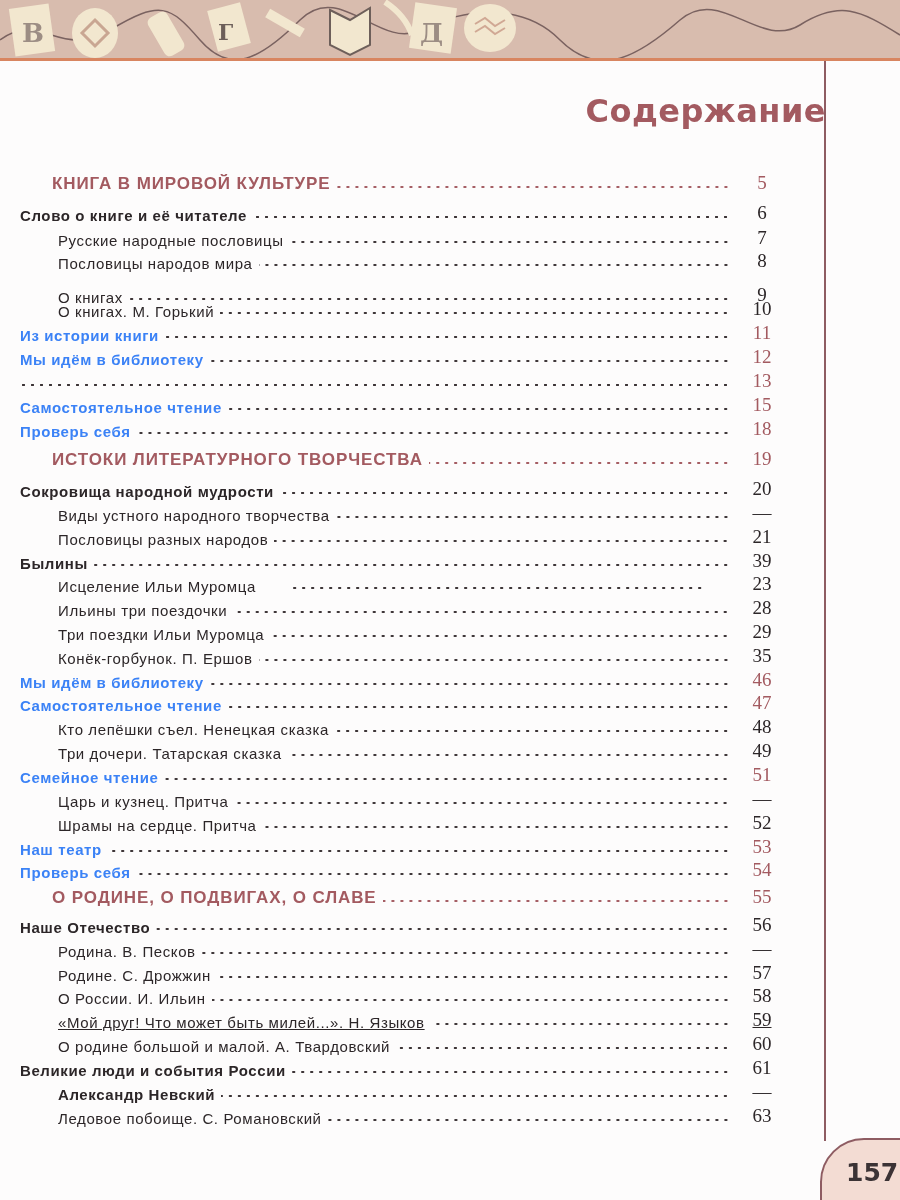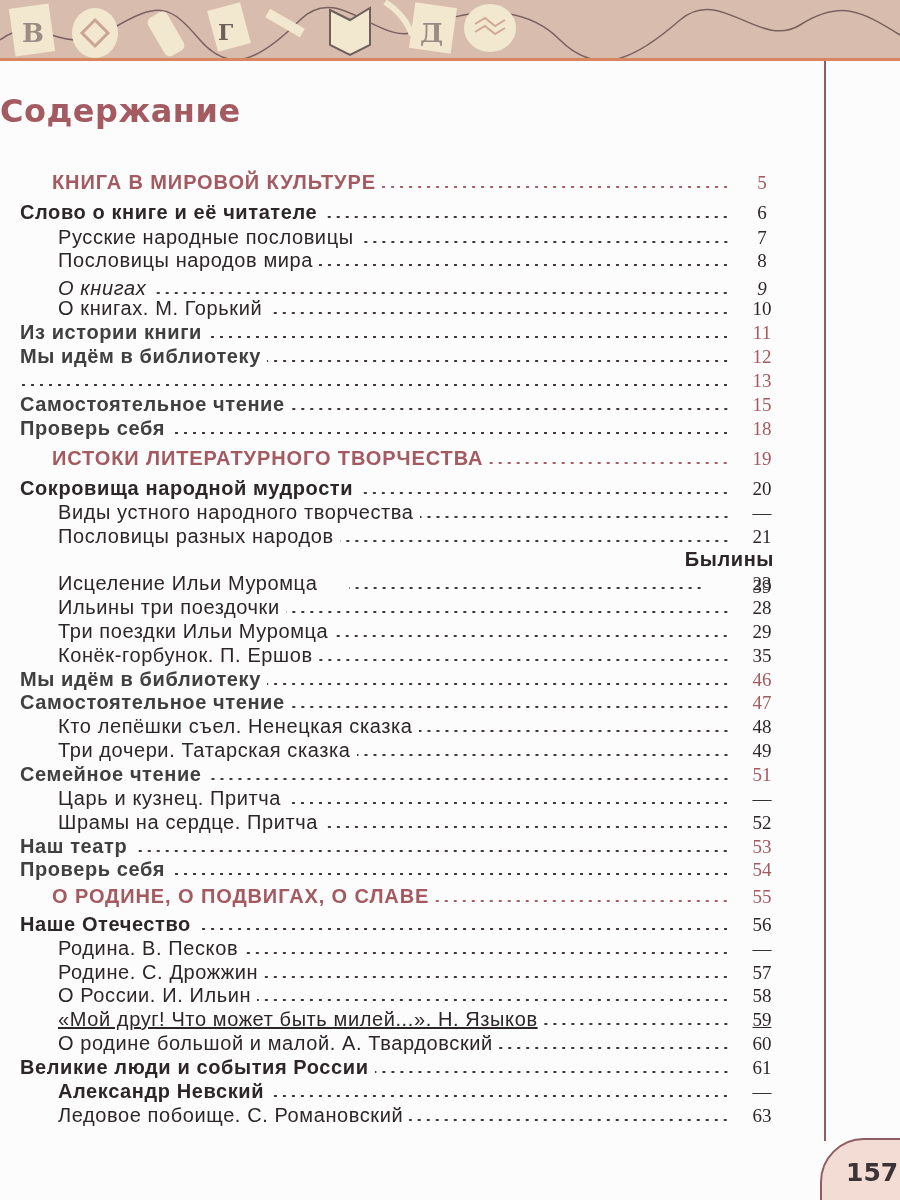--- a/index.html
+++ b/index.html
@@ -26,47 +26,47 @@
     border: 2px solid #8e5c62;
     border-radius: 44px 0 0 0;
     box-sizing: border-box;
   }
   .page-num {
     position: absolute; left: 846px; top: 1158px;
     font-family: "DejaVu Sans", sans-serif; font-weight: bold;
     font-size: 25px; color: #3b3335;
   }
   .title {
-    position: absolute; left: 0; top: 92px; width: 790px; text-align: left;
+    position: absolute; left: 0; top: 92px; width: 790px; text-align: right;
     font-family: "DejaVu Sans", sans-serif; font-weight: bold;
-    font-size: 32px; color: #a35a60; letter-spacing: 0.5px;
+    font-size: 32px; color: #a35a60; letter-spacing: 0.5px; padding-left: 36px;
   }
   .toc { position: absolute; left: 0; top: 0; width: 790px; }
   .row {
     position: absolute; left: 20px; width: 760px; height: 24px;
     display: flex; align-items: flex-end;
   }
-  .row .label { white-space: nowrap; font-size: 20px; letter-spacing: 0.6px; padding-right: 6px; }
+  .row .label { white-space: nowrap; font-size: 15px; letter-spacing: 0.6px; padding-right: 6px; }
   .row .dots {
     flex: 1; height: 4px; margin-bottom: 5px;
     background-image: radial-gradient(circle, #3a3234 1.1px, transparent 1.4px);
     background-size: 9px 4px; background-repeat: repeat-x; background-position: right center;
     margin-right: 14px;
   }
   .row .page {
     width: 36px; text-align: center; font-family: "Liberation Serif", "DejaVu Serif", serif;
     font-size: 19px; color: #2c2628;
   }
   .lvl1 .label { padding-left: 38px; }
   .lvl0 .label { font-weight: bold; }
   .lvl0b .label { font-weight: bold; padding-left: 38px; }
-  .red .label { font-weight: bold; color: #404040; }
+  .red .label { font-weight: bold; color: #3b82f6; }
   .red .page { color: #a35a60; }
   .part .label {
-    font-weight: bold; color: #a35a60; font-size: 20px; padding-left: 32px; letter-spacing: 0.9px;
+    font-weight: bold; color: #a35a60; font-size: 17px; padding-left: 32px; letter-spacing: 0.9px;
   }
   .part .dots { background-image: radial-gradient(circle, #a35a60 1.1px, transparent 1.4px); }
   .part .page { color: #a35a60; }
 </style>
 </head>
 <body>
 
 <div class="banner">
   <svg width="900" height="58" viewBox="0 0 900 58">
     <path d="M0 40 C40 10, 60 60, 110 30 S 170 5, 200 40 S 260 60, 300 20 S 380 50, 420 30 S 520 0, 560 40 S 640 55, 680 20 S 760 50, 800 25 S 860 10, 900 35" stroke="#7a6260" stroke-width="1.5" fill="none"></path>
@@ -123,21 +123,21 @@
     <div class="row lvl1" style="top: 225px;">
       <span class="label">Русские народные пословицы</span>
       <span class="dots"></span>
       <span class="page">7</span>
     </div>
     <div class="row lvl1" style="top: 248px;">
       <span class="label">Пословицы народов мира</span>
       <span class="dots"></span>
       <span class="page">8</span>
     </div>
-    <div class="row lvl1" style="top: 276px; font-style: italic;">
+    <div class="row lvl1" style="top: 282px;">
       <span class="label">О книгах</span>
       <span class="dots"></span>
       <span class="page">9</span>
     </div>
     <div class="row lvl1" style="top: 296px;">
       <span class="label">О книгах. М. Горький</span>
       <span class="dots"></span>
       <span class="page">10</span>
     </div>
     <div class="row red" style="top: 320px;">
@@ -177,21 +177,21 @@
     <div class="row lvl1" style="top: 500px;">
       <span class="label">Виды устного народного творчества</span>
       <span class="dots"></span>
       <span class="page">—</span>
     </div>
     <div class="row lvl1" style="top: 524px;">
       <span class="label">Пословицы разных народов</span>
       <span class="dots"></span>
       <span class="page">21</span>
     </div>
-    <div class="row lvl0" style="top: 548px; flex-direction: column;">
+    <div class="row lvl0" style="top: 548px;">
       <span class="label">Былины</span>
       <span class="dots"></span>
       <span class="page">39</span>
     </div>
     <div class="row lvl1" style="top: 571px; gap: 26px;">
       <span class="label">Исцеление Ильи Муромца</span>
       <span class="dots"></span>
       <span class="page">23</span>
     </div>
     <div class="row lvl1" style="top: 595px;">

